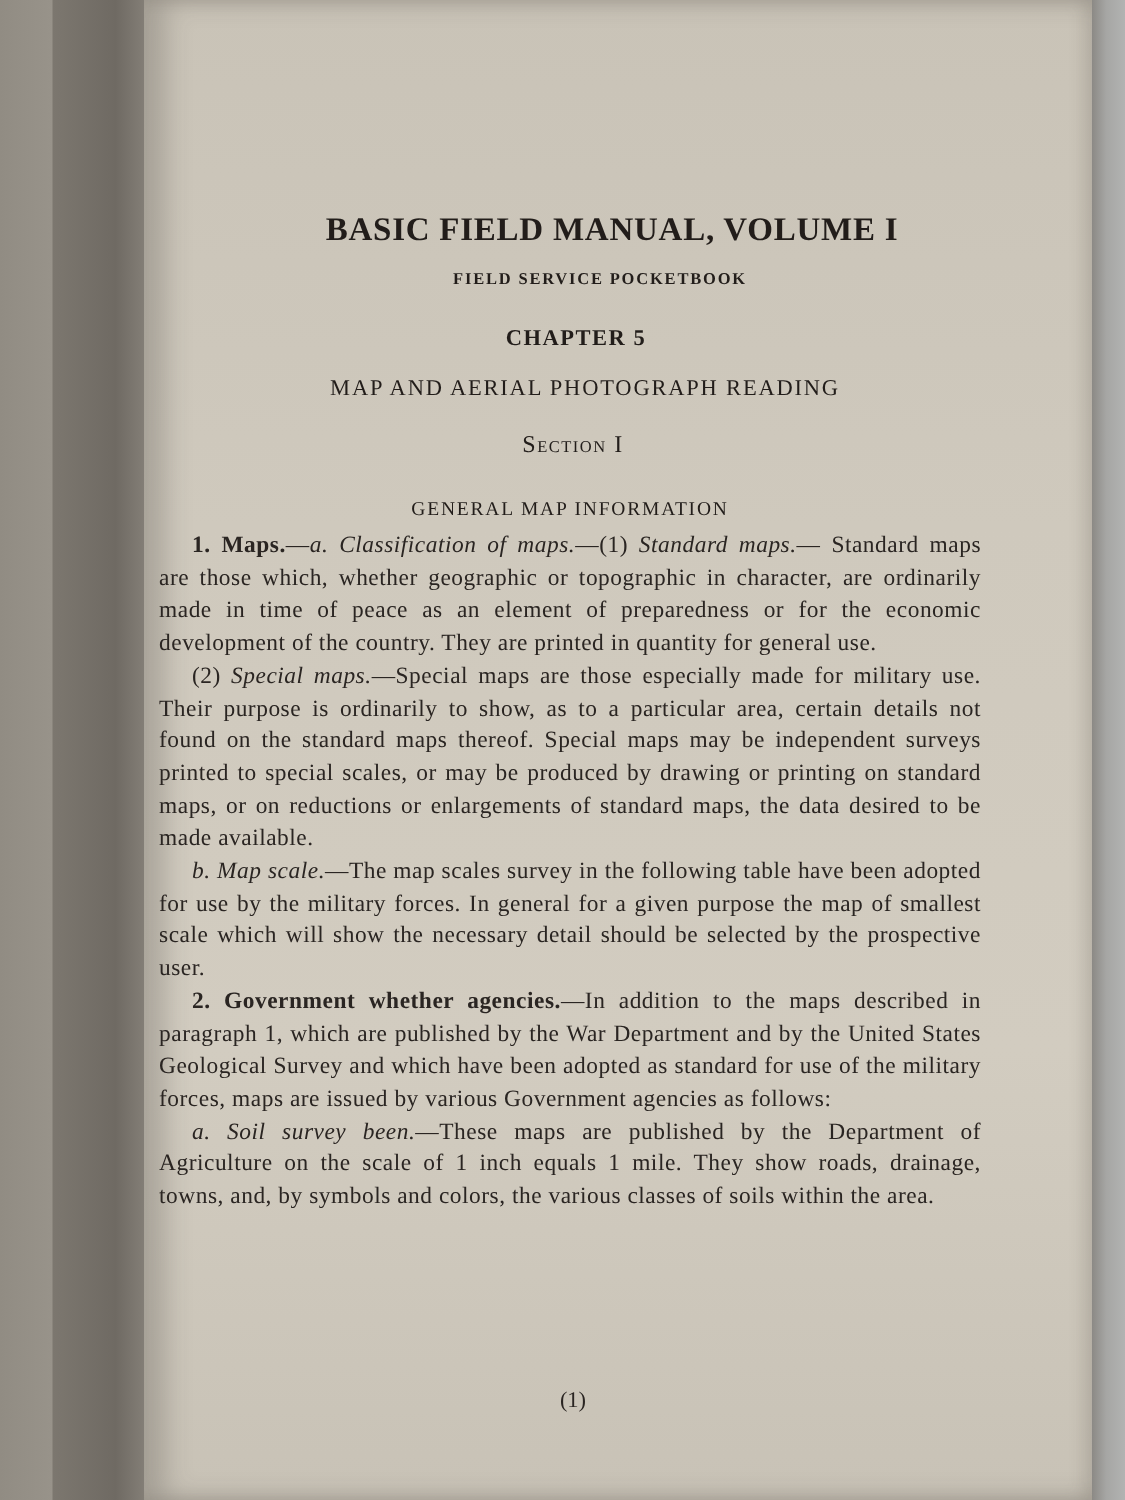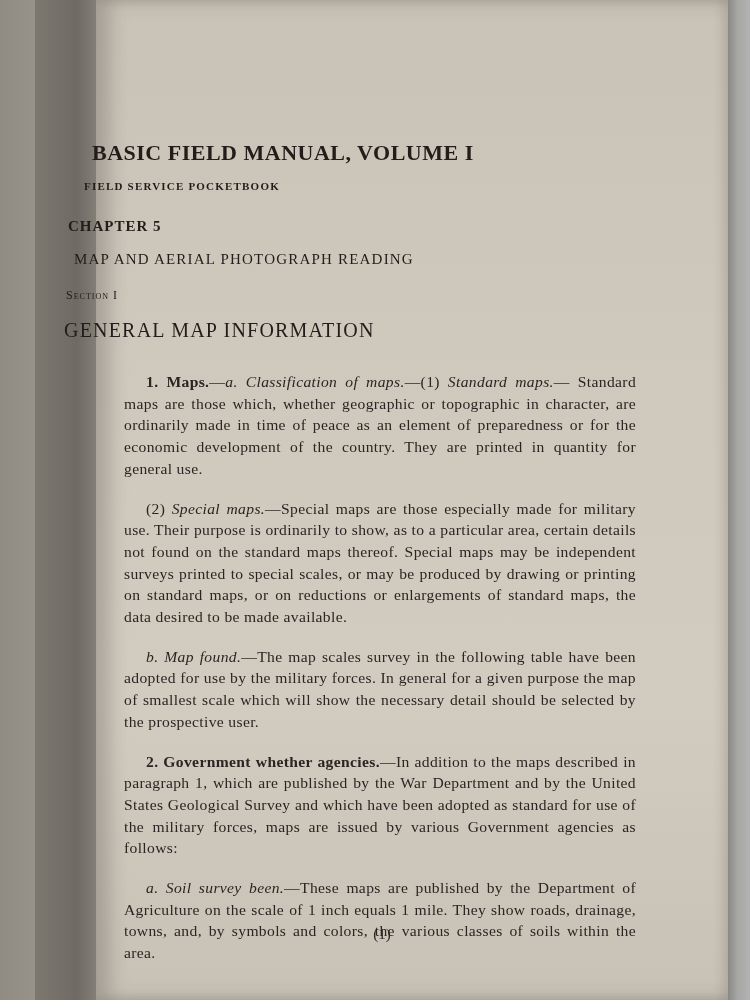--- a/index.html
+++ b/index.html
@@ -20,36 +20,36 @@
     position: absolute; left: 700px; top: 0; width: 50px; height: 1000px;
     background: linear-gradient(90deg, #8c877f 0%, #75716b 40%, #a6a6a4 75%, #b2b3b2 100%);
   }
   .page {
     position: absolute; left: 96px; top: 0; width: 632px; height: 1000px;
     background: linear-gradient(180deg, #c9c3b7 0%, #cfc9bd 35%, #d2ccc0 70%, #c8c2b6 100%);
     box-shadow: inset 14px 0 18px rgba(60,55,50,0.25), inset -6px 0 10px rgba(60,55,50,0.15);
     color: #2a2522;
   }
   .heading {
-    position: absolute; left: 0; width: 100%; text-align: left;
+    position: absolute; left: 0; width: 100%; text-align: center;
     font-weight: bold; letter-spacing: 0.5px; color: #221d1a;
   }
   .h-title { top: 140px; font-size: 22px; left: -4px; }
   .h-sub   { top: 180px; font-size: 11px; letter-spacing: 1.2px; left: -12px; }
   .h-chap  { top: 218px; font-size: 15px; font-weight: bold; letter-spacing: 1px; left: -28px; }
   .h-sect-title { top: 251px; font-size: 15px; font-weight: normal; letter-spacing: 1.2px; left: -22px; }
-  .h-section { top: 288px; font-size: 12px; font-weight: normal; font-variant: small-caps; letter-spacing: 1px; left: -30px; }
-  .h-topic { top: 319px; font-size: 20px; font-weight: normal; letter-spacing: 1.2px; left: -32px; }
+  .h-section { top: 288px; font-size: 16px; font-weight: normal; font-variant: small-caps; letter-spacing: 1px; left: -30px; }
+  .h-topic { top: 331px; font-size: 13px; font-weight: normal; letter-spacing: 1.2px; left: -32px; }
 
   .body-text {
     position: absolute; left: 10px; top: 353px; width: 548px;
     font-size: 15.6px; line-height: 21.7px; text-align: justify;
     color: #2a2522; letter-spacing: 0.35px;
   }
-  .body-text p { margin: 18px; text-indent: 22px; }
+  .body-text p { margin: 0; text-indent: 22px; }
   .bold { font-weight: bold; }
   .it { font-style: italic; }
   .pagenum {
     position: absolute; left: 0; width: 100%; top: 926px; text-align: center;
     font-size: 15px; margin-left: -30px;
   }
 </style>
 </head>
 <body>
 
@@ -72,21 +72,21 @@
       <span class="it">Classification of maps.</span><span>—</span><span>(1)</span>
       <span class="it">Standard maps.</span><span>—</span>
       <span>Standard maps are those which, whether geographic or topographic in character, are ordinarily made in time of peace as an element of preparedness or for the economic development of the country. They are printed in quantity for general use.</span>
     </p>
     <p>
       <span>(2)</span>
       <span class="it">Special maps.</span><span>—</span><span>Special maps are those especially made for military use. Their purpose is ordinarily to show, as to a particular area, certain details not found on the standard maps thereof. Special maps may be independent surveys printed to special scales, or may be produced by drawing or printing on standard maps, or on reductions or enlargements of standard maps, the data desired to be made available.</span>
     </p>
     <p>
       <span class="it">b.</span>
-      <span class="it">Map found.</span><span>—</span><span>The map scales survey in the following table have been adopted for use by the military forces. In general for a given purpose the map of smallest scale which will show the necessary detail should be selected by the prospective user.</span>
+      <span class="it">Map scale.</span><span>—</span><span>The map scales survey in the following table have been adopted for use by the military forces. In general for a given purpose the map of smallest scale which will show the necessary detail should be selected by the prospective user.</span>
     </p>
     <p>
       <span class="bold">2.</span>
       <span class="bold">Government whether agencies.</span><span>—</span><span>In addition to the maps described in paragraph 1, which are published by the War Department and by the United States Geological Survey and which have been adopted as standard for use of the military forces, maps are issued by various Government agencies as follows:</span>
     </p>
     <p>
       <span class="it">a.</span>
       <span class="it">Soil survey been.</span><span>—</span><span>These maps are published by the Department of Agriculture on the scale of 1 inch equals 1 mile. They show roads, drainage, towns, and, by symbols and colors, the various classes of soils within the area.</span>
     </p>
   </div>

